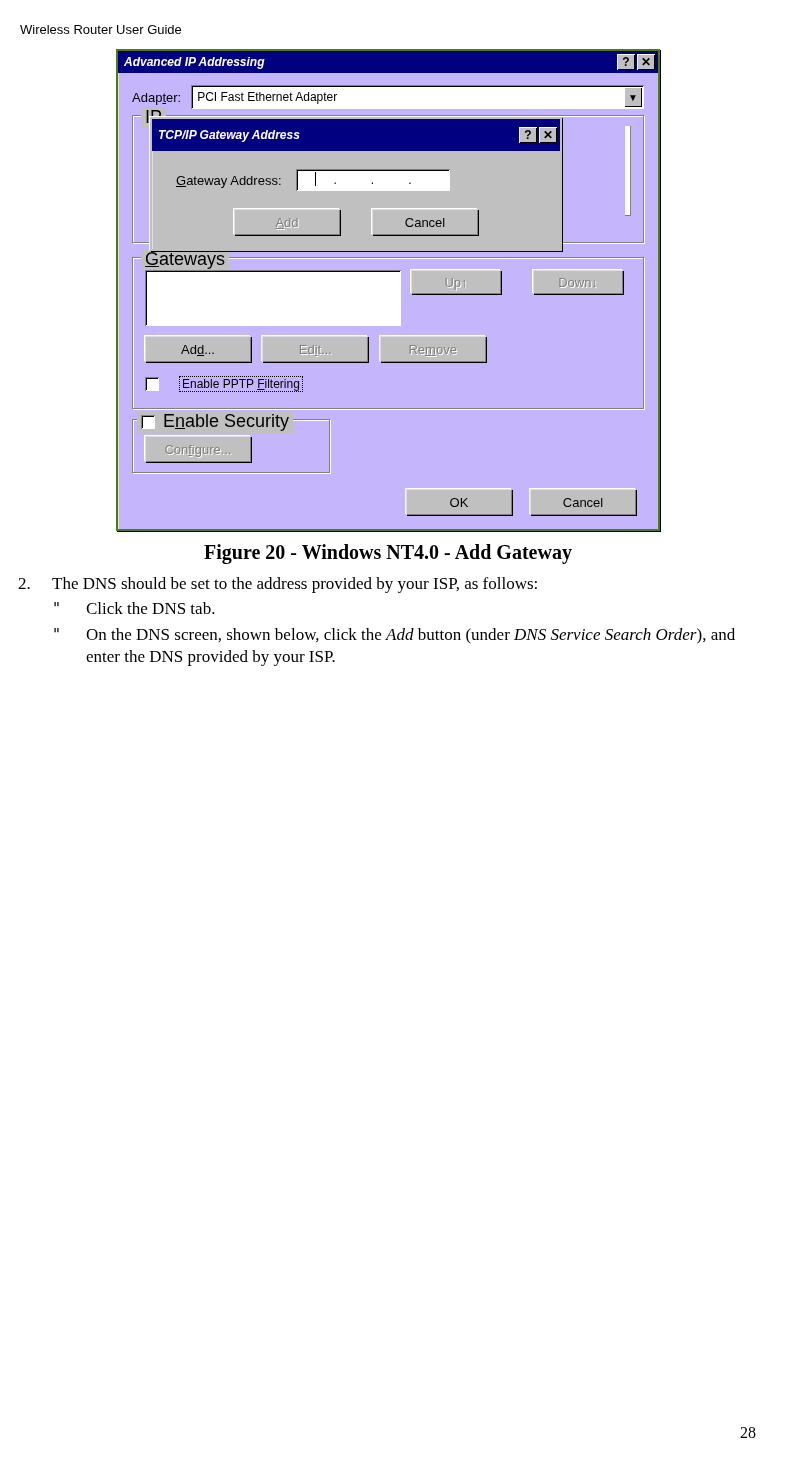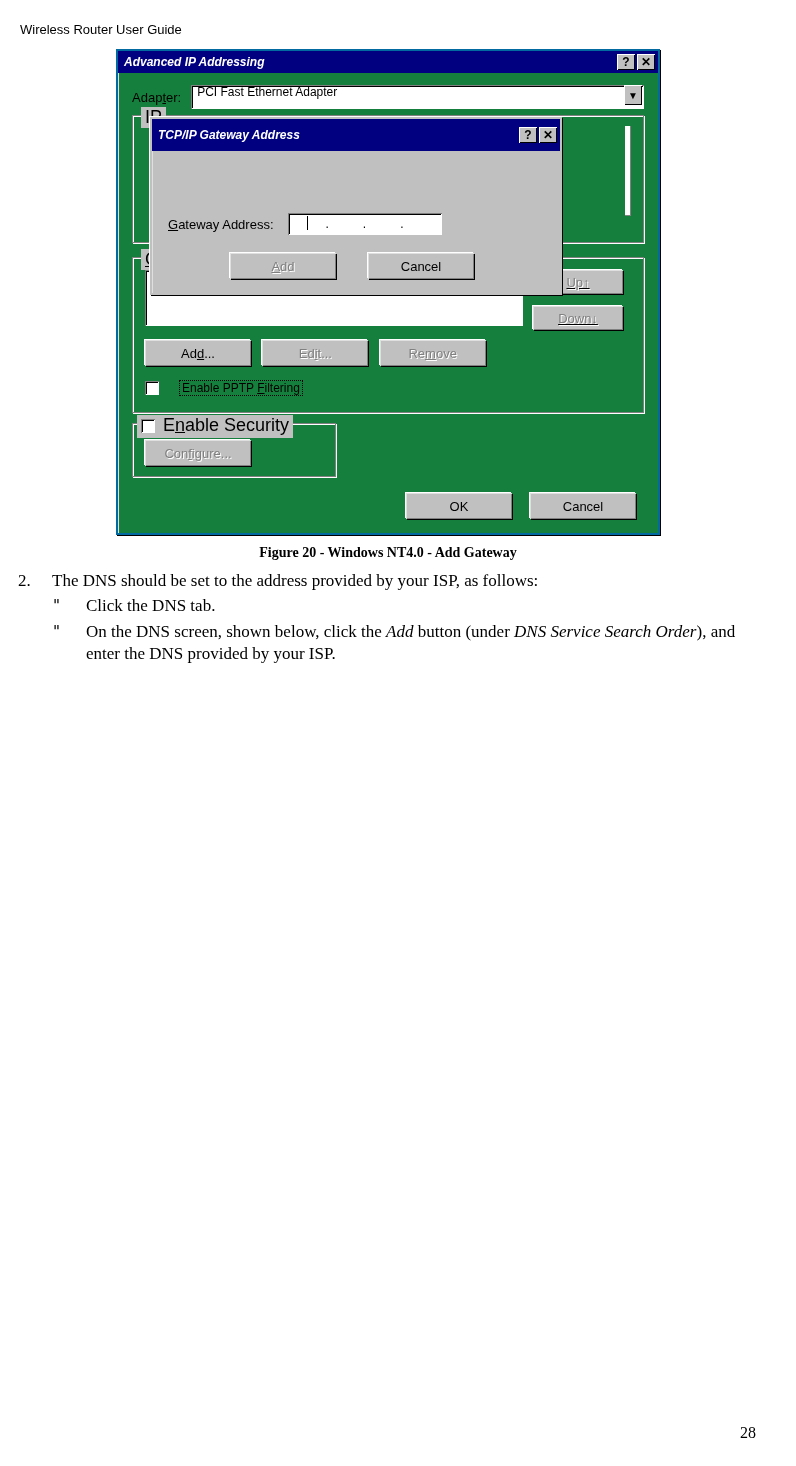--- a/index.html
+++ b/index.html
@@ -25,22 +25,22 @@
   }
   .screenshot-wrap {
     width: 100%;
     display: flex;
     justify-content: center;
     margin-top: 6px;
   }
   
   .win-outer {
     width: 540px;
-    background: #15803d;
-    border: 2px solid #0369a1;
+    background: #c4b5fd;
+    border: 2px solid #4d7c0f;
     box-shadow: 1px 1px 0 #000, -1px -1px 0 #fff, inset 1px 1px 0 #dfdfdf;
     position: relative;
     font-family: "MS Sans Serif", Arial, sans-serif;
     font-size: 12px;
   }
   .titlebar {
     background: #000080;
     color: #fff;
     height: 22px;
     display: flex;
@@ -74,20 +74,21 @@
     font-size: 13px;
   }
   .under { text-decoration: underline; }
   .row { display: flex; align-items: center; }
   .dropdown {
     flex: 1;
     height: 24px;
     background: #fff;
     margin-left: 10px;
     display: flex;
+    align-items: center;
     padding: 0 2px 0 6px;
     box-shadow: inset 1px 1px 0 #808080, inset -1px -1px 0 #fff, inset 2px 2px 0 #000;
     position: relative;
   }
   .dropdown .dd-btn {
     width: 18px;
     height: 20px;
     background: #c0c0c0;
     margin-left: auto;
     display: flex;
@@ -155,43 +156,41 @@
     height: 14px;
     background: #fff;
     box-shadow: inset 1px 1px 0 #808080, inset -1px -1px 0 #fff, inset 2px 2px 0 #000;
   }
   .focus-rect {
     border: 1px dotted #000;
     padding: 0 2px;
   }
   .side-btns {
     display: flex;
-    flex-direction: column;
-    gap: 12px;
+    flex-direction: row;
+    gap: 24px;
     margin-left: 10px;
-    text-decoration: underline;
   }
   .gateways-inner { display: flex; }
   .gateways-inner .listwrap { flex: 1; }
   .gw-btn-row { margin-top: 10px; }
 
   
   .inner-dialog {
     position: absolute;
     left: 32px;
     top: 44px;
     width: 408px;
     background: #c0c0c0;
     border: 2px solid #c0c0c0;
     box-shadow: 1px 1px 0 #000, -1px -1px 0 #fff, inset 1px 1px 0 #dfdfdf;
     z-index: 5;
   }
   .inner-body {
-    padding: 18px 16px 14px 16px;
-    margin-top: 44px;
+    padding: 18px 16px 14px 24px;
   }
   .ip-input {
     display: inline-flex;
     align-items: center;
     background: #fff;
     height: 22px;
     box-shadow: inset 1px 1px 0 #808080, inset -1px -1px 0 #fff, inset 2px 2px 0 #000;
     padding: 0 4px;
     margin-left: 14px;
   }
@@ -207,36 +206,36 @@
     margin-right: 2px;
   }
   .inner-btn-row {
     display: flex;
     justify-content: center;
     gap: 24px;
     margin-top: 18px;
   }
   .sec-group {
     margin-top: 10px;
-    padding: 10px 18px 10px 12px;
+    padding: 10px 12px 10px 12px;
     width: 172px;
     text-decoration: underline;
   }
   .bottom-row {
     display: flex;
     justify-content: flex-end;
     margin-top: 16px;
     gap: 10px;
   }
 
   
   .caption {
     text-align: center;
     font-weight: bold;
-    font-size: 14px;
+    font-size: 20px;
     margin-top: 10px;
   }
   .step {
     display: flex;
     font-size: 17px;
     margin-top: 10px;
   }
   .step .num { width: 34px; flex-shrink: 0; }
   .bullet-row {
     display: flex;

